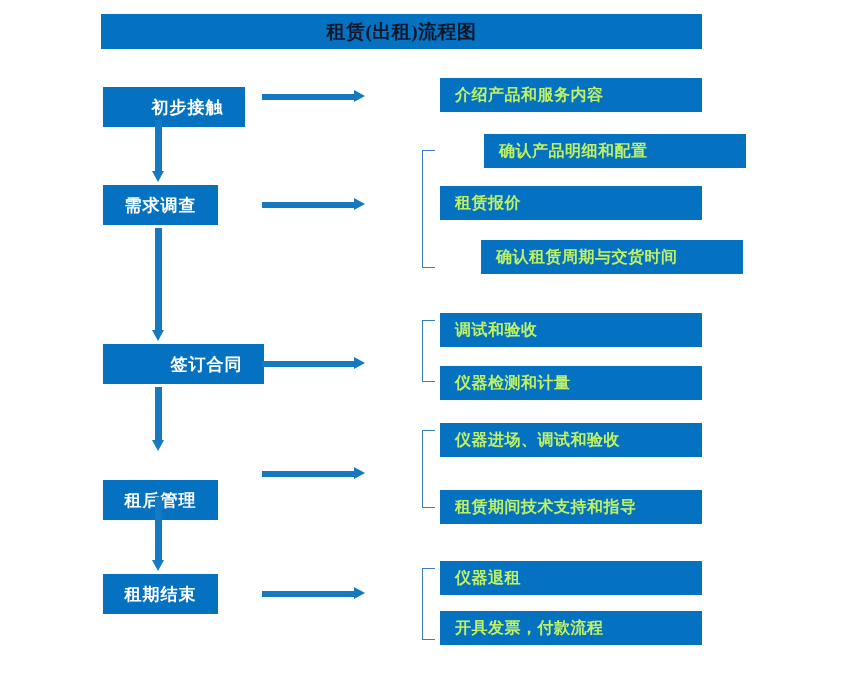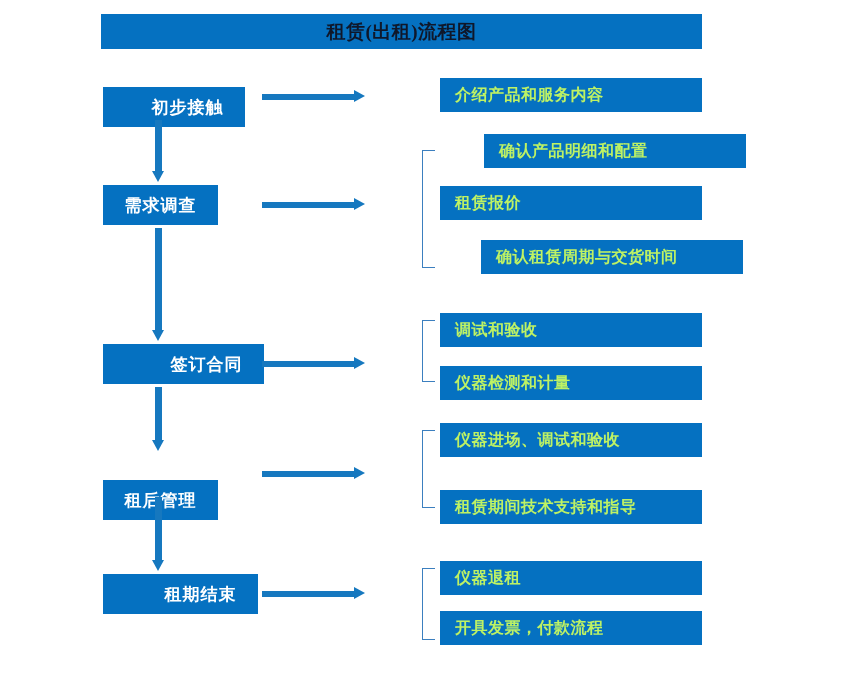--- a/index.html
+++ b/index.html
@@ -127,21 +127,21 @@
   <div class="title-bar">租赁(出租)流程图</div>
 
   <div class="stage-box" style="top:87px;padding-left:27px;">初步接触</div>
 
   <div class="stage-box" style="top:185px;">需求调查</div>
 
   <div class="stage-box" style="top:344px;padding-left:46px;">签订合同</div>
 
   <div class="stage-box" style="top:480px;">租后管理</div>
 
-  <div class="stage-box" style="top:574px;padding-left:40px;">租期结束</div>
+  <div class="stage-box" style="top:574px;">租期结束</div>
 
   <div class="v-arrow" style="top:120px; height:62px;">
     <div class="shaft" style="height:51px;"></div>
     <div class="head" style="top:51px;"></div>
   </div>
 
   <div class="v-arrow" style="top:228px; height:113px;">
     <div class="shaft" style="height:102px;"></div>
     <div class="head" style="top:102px;"></div>
   </div>

